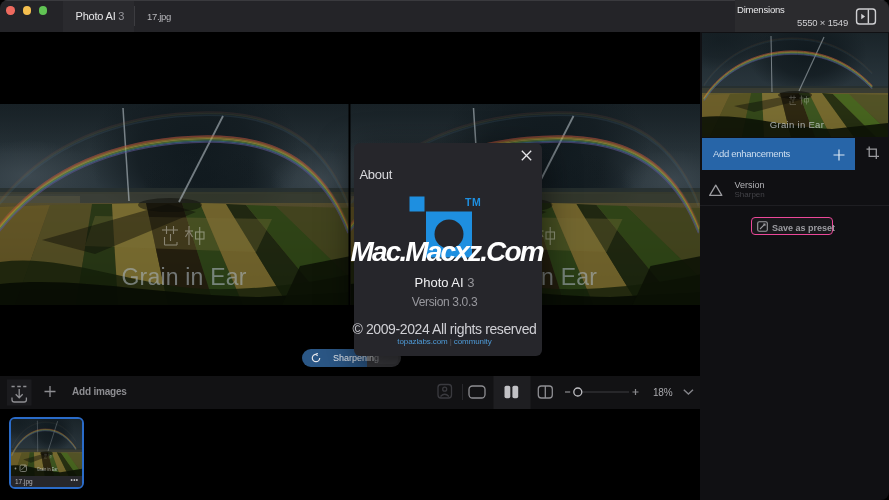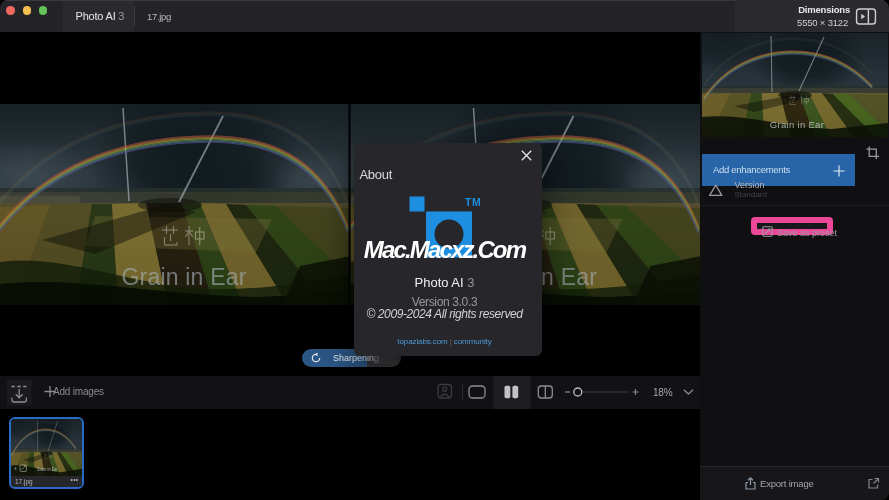--- a/index.html
+++ b/index.html
@@ -9,24 +9,24 @@
 
 #titlebar{position:absolute;left:0;top:0;width:889px;height:32px;background:#242428;}
 #titlebar .hl{position:absolute;left:0;top:0;width:889px;height:1px;background:#3a3a3e;}
 .tl{position:absolute;top:6.3px;width:8.4px;height:8.4px;border-radius:50%;}
 #tabzone{position:absolute;left:63px;top:1px;width:71px;height:31px;background:#2a2a2e;}
 #tabsep{position:absolute;left:133.5px;top:6px;width:1px;height:20px;background:#3c3c40;}
 .tabtxt{position:absolute;top:0;height:32px;line-height:33px;font-size:11px;letter-spacing:-0.2px;}
 #rpaneltop{position:absolute;left:735px;top:0;width:154px;height:32px;background:#2b2b2e;border-top-right-radius:10px;}
 
 #sidebar{position:absolute;left:700px;top:32px;width:189px;height:468px;background:#101013;}
-#addenh{position:absolute;left:2px;top:122px;width:153px;height:32px;background:#2765a8;}
+#addenh{position:absolute;left:2px;top:106px;width:153px;height:32px;background:#2765a8;}
 #addenh span{position:absolute;left:11px;top:0;line-height:32px;font-size:9.5px;color:#cfdff0;letter-spacing:-0.3px;}
 #sharpenrow{position:absolute;left:0;top:138px;width:189px;height:67px;}
-#savepreset{position:absolute;left:51px;top:184.5px;width:82px;height:18px;border:6px solid #ec4899;border-radius:4px;background:#18181b;color:#9c9ca1;font-size:10px;line-height:17px;text-align:center;white-space:nowrap;}
+#savepreset{position:absolute;left:51px;top:184.5px;width:82px;height:18px;border:1px solid #ec4899;border-radius:4px;background:#18181b;color:#9c9ca1;font-size:10px;line-height:17px;text-align:center;white-space:nowrap;font-weight:bold;}
 #exportbar{position:absolute;left:0;top:434px;width:189px;height:34px;background:#17171a;border-top:1px solid #28282c;}
 
 #dialog{position:absolute;left:353.5px;top:142.5px;width:188px;height:213px;background:#26262b;border-radius:6px;box-shadow:0 10px 35px rgba(0,0,0,.6);}
 #toast{position:absolute;left:302px;top:348.5px;width:99px;height:18px;border-radius:9px;background:linear-gradient(90deg,#2b5786 0%,#2b5786 66%,#3a3a3e 66%,#3a3a3e 100%);padding-left:40px;}
 
 #toolbar{position:absolute;left:0;top:376px;width:700px;height:33px;background:#121214;}
 #filmthumb{position:absolute;left:9px;top:417px;width:75px;height:72px;border:2px solid #2a6bc8;border-radius:6px;background:#232327;overflow:hidden;}
 .ctr{text-align:center;width:100%;position:absolute;left:-3px;}
 </style>
 </head>
@@ -153,22 +153,22 @@
     <div class="hl"></div>
     <div id="tabzone"></div>
     <div class="tl" style="left:6.3px;background:#ee6a5f;"></div>
     <div class="tl" style="left:22.5px;background:#f5bf4f;"></div>
     <div class="tl" style="left:38.7px;background:#61c454;"></div>
     <div class="tabtxt" style="left:75.5px;color:#e6e6e8;">Photo AI <span style="color:#97979c">3</span></div>
     <div id="tabsep"></div>
     <div class="tabtxt" style="left:147px;color:#b9b9bd;font-size:9.5px;letter-spacing:-0.3px;">17.jpg</div>
   </div>
   <div id="rpaneltop">
-    <div style="position:absolute;right:39px;top:4px;width:120px;text-align:right;font-size:9.5px;letter-spacing:-0.2px;font-weight:bold;color:#e8e8ea;">Dimensions</div>
-    <div style="position:absolute;right:41px;top:17px;width:120px;text-align:right;font-size:9.5px;letter-spacing:-0.2px;color:#cfcfd2;">5550 × 3122</div>
+    <div style="position:absolute;right:32px;top:4px;width:120px;font-size:9.5px;letter-spacing:-0.2px;font-weight:normal;color:#e8e8ea;">Dimensions</div>
+    <div style="position:absolute;right:41px;top:17px;width:120px;text-align:right;font-size:9.5px;letter-spacing:-0.2px;color:#cfcfd2;">5550 × 1549</div>
     <svg style="position:absolute;left:120px;top:7.5px" width="22" height="17" viewBox="0 0 22 18">
       <rect x="1" y="1" width="20" height="16" rx="3" fill="none" stroke="#cfcfd2" stroke-width="1.5"></rect>
       <line x1="13.5" y1="1.5" x2="13.5" y2="16.5" stroke="#cfcfd2" stroke-width="1.5"></line>
       <path d="M6 6 L10 9 L6 12 Z" fill="#cfcfd2"></path>
     </svg>
   </div>
 
   <div id="sidebar">
 
     <svg class="abs" style="left:2px;top:1px" width="186" height="104" viewBox="0 0 186 104">
@@ -252,40 +252,29 @@
     </div>
     <svg class="abs" style="left:165.5px;top:113.5px" width="13.5" height="13.5" viewBox="0 0 13.5 13.5">
       <path d="M3.2 0.5 V10.3 H13 M0.5 3.2 H10.3 V13" fill="none" stroke="#9a9a9e" stroke-width="1.3"></path>
     </svg>
     <div class="abs" style="left:0;top:173px;width:189px;height:1px;background:#1e1e22;"></div>
     <div id="sharpenrow">
       <svg class="abs" style="left:9px;top:14px" width="13.5" height="12.5" viewBox="0 0 13.5 12.5">
         <path d="M6.75 1.2 L12.8 11.4 H0.7 Z" fill="none" stroke="#9c9ca0" stroke-width="1.3" stroke-linejoin="round"></path>
       </svg>
       <div class="abs" style="left:34.5px;top:9.5px;font-size:9px;color:#b4b4b8;">Version</div>
-      <div class="abs" style="left:34.5px;top:19.5px;font-size:8px;color:#424247;">Standard</div>
+      <div class="abs" style="left:34.5px;top:19.5px;font-size:8px;color:#424247;">Sharpen</div>
     </div>
     <div id="savepreset">
       <svg style="position:absolute;left:5px;top:3.5px" width="11" height="11" viewBox="0 0 11 11">
         <rect x="0.7" y="0.7" width="9.6" height="9.6" rx="1.5" fill="none" stroke="#9c9ca1" stroke-width="1.1"></rect>
         <path d="M3 8 L8 3 M6.3 3 H8 V4.7" fill="none" stroke="#9c9ca1" stroke-width="1.1"></path>
       </svg>
       <span style="position:absolute;left:20px;top:2px;font-size:9px;">Save as preset</span>
     </div>
-    <div id="exportbar">
-      <svg style="position:absolute;left:45px;top:9.5px" width="11" height="13" viewBox="0 0 11 13">
-        <path d="M5.5 1 V8 M3 3.3 L5.5 0.9 L8 3.3" fill="none" stroke="#8e9aa8" stroke-width="1.2"></path>
-        <path d="M1 5.5 H3 M8 5.5 H10 M1 5.5 V12 H10 V5.5" fill="none" stroke="#8e9aa8" stroke-width="1.2"></path>
-      </svg>
-      <div style="position:absolute;left:60px;top:11px;font-size:9.5px;letter-spacing:-0.2px;color:#a4a5a9;">Export image</div>
-      <svg style="position:absolute;left:167px;top:10px" width="13" height="13" viewBox="0 0 13 13">
-        <path d="M5.5 2.5 H2 V11 H10.5 V7.5" fill="none" stroke="#85868a" stroke-width="1.2"></path>
-        <path d="M7.5 1.5 H11.5 V5.5 M11.5 1.5 L6.5 6.5" fill="none" stroke="#85868a" stroke-width="1.2"></path>
-      </svg>
-    </div>
   </div>
 
   <div id="toast">
     <svg style="position:absolute;left:9px;top:4px" width="10" height="10" viewBox="0 0 10 10">
       <path d="M8.7 5 A3.7 3.7 0 1 1 5 1.3" fill="none" stroke="#e6e6eb" stroke-width="1.2"></path>
       <path d="M5 1.3 L6.8 0.2 M5 1.3 L6.6 2.7" stroke="#e6e6eb" stroke-width="1.2" fill="none"></path>
     </svg>
     <div style="position:absolute;left:31px;top:4.5px;font-size:9px;color:#e9ecf0;">Sharpening</div>
     <div style="position:absolute;left:72px;top:2.5px;width:24px;height:13px;border-radius:4px;background:#46464b;opacity:0.55;"></div>
   </div>
@@ -295,24 +284,24 @@
     <svg class="abs" style="left:167.5px;top:7.5px" width="11" height="11" viewBox="0 0 11 11">
       <path d="M0.8 0.8 L10.2 10.2 M10.2 0.8 L0.8 10.2" stroke="#e6e6ea" stroke-width="1.3"></path>
     </svg>
 
     <svg class="abs" style="left:0;top:48px" width="188" height="70" viewBox="0 0 188 70">
       <rect x="55.5" y="5.5" width="15" height="15" fill="#1e8fe0"></rect>
       <rect x="72" y="20.5" width="46" height="46" fill="#1e8fe0"></rect>
       <circle cx="95" cy="43" r="14.5" fill="#26262b"></circle>
       <text x="111" y="15" font-size="10.5" font-weight="bold" fill="#1e8fe0" letter-spacing="0.5">TM</text>
     </svg>
-    <div class="ctr" style="top:93.5px;font-size:24px;font-weight:bold;font-style:italic;color:#fff;letter-spacing:-1.85px;">Mac.Macxz.Com</div>
+    <div class="ctr" style="top:93.5px;font-size:28px;font-weight:bold;font-style:italic;color:#fff;letter-spacing:-1.85px;">Mac.Macxz.Com</div>
     <div class="ctr" style="top:132px;font-size:13px;color:#f0f0f2;">Photo AI <span style="color:#95959a">3</span></div>
     <div class="ctr" style="top:152.5px;font-size:12px;letter-spacing:-0.35px;color:#98989e;">Version 3.0.3</div>
-    <div class="ctr" style="top:164px;font-size:12px;color:#d0d0d5;letter-spacing:-0.4px;font-style:italic;">© 2009-2024 All rights reserved</div>
+    <div class="ctr" style="top:178px;font-size:14px;color:#d0d0d5;letter-spacing:-0.4px;">© 2009-2024 All rights reserved</div>
     <div class="ctr" style="top:194.5px;font-size:8px;letter-spacing:-0.1px;color:#4e9ad6;">topazlabs.com <span style="color:#5a5a60">|</span> community</div>
   </div>
 
   <div id="toolbar">
     <svg class="abs" style="left:0;top:0" width="700" height="33" viewBox="0 0 700 33">
       <rect x="7" y="3.5" width="24.5" height="26" fill="#1b1b1e"></rect>
       <g stroke="#8e8e92" stroke-width="1.3" fill="none">
         <path d="M11.5 10.5 h3.2 M17.2 10.5 h3.6 M23.2 10.5 h3.2"></path>
         <path d="M19.2 13 V21.5 M15.7 18.3 L19.2 21.8 L22.7 18.3"></path>
         <path d="M12 21.5 v2.2 q0 2.3 2.3 2.3 h9.8 q2.3 0 2.3 -2.3 v-2.2"></path>
@@ -330,21 +319,21 @@
       <rect x="512.4" y="9.8" width="5.8" height="12.4" rx="1.8" fill="#c2c2c6"></rect>
       <rect x="538.3" y="10" width="14" height="12" rx="3" fill="none" stroke="#8e8e92" stroke-width="1.3"></rect>
       <line x1="545.3" y1="10" x2="545.3" y2="22" stroke="#8e8e92" stroke-width="1.3"></line>
       <path d="M565 16 h5.2" stroke="#8a8a8e" stroke-width="1.2"></path>
       <line x1="574.5" y1="16" x2="629" y2="16" stroke="#3c3c40" stroke-width="1.2"></line>
       <circle cx="577.8" cy="16" r="4" fill="#131316" stroke="#bebec2" stroke-width="1.3"></circle>
       <path d="M632.5 16 h6 M635.5 13 v6" stroke="#8a8a8e" stroke-width="1.2"></path>
       <path d="M683.8 13.8 L688.4 18 L693 13.8" stroke="#85858a" stroke-width="1.4" fill="none"></path>
       <text x="653" y="19.5" font-size="10" letter-spacing="-0.2" fill="#a9a9ad">18%</text>
     </svg>
-    <div class="abs" style="left:53px;top:10px;font-size:10px;letter-spacing:-0.2px;color:#8c8c90;">Add images</div>
+    <div class="abs" style="left:72px;top:10px;font-size:10px;letter-spacing:-0.2px;color:#8c8c90;font-weight:bold;">Add images</div>
   </div>
 
   <div id="filmthumb">
     <svg class="abs" style="left:0;top:0" width="71" height="57" viewBox="0 0 71 57">
       <g transform="scale(0.382,0.554)">
           <use href="#thumbscene"></use>
         </g>
       <g stroke="#ffffff" stroke-width="0.8" opacity="0.5" fill="none">
         <circle cx="4.5" cy="49.5" r="0.9" fill="#ffffff" stroke="none"></circle>
         <rect x="9" y="46" width="6.5" height="6.5" rx="1.3"></rect>

